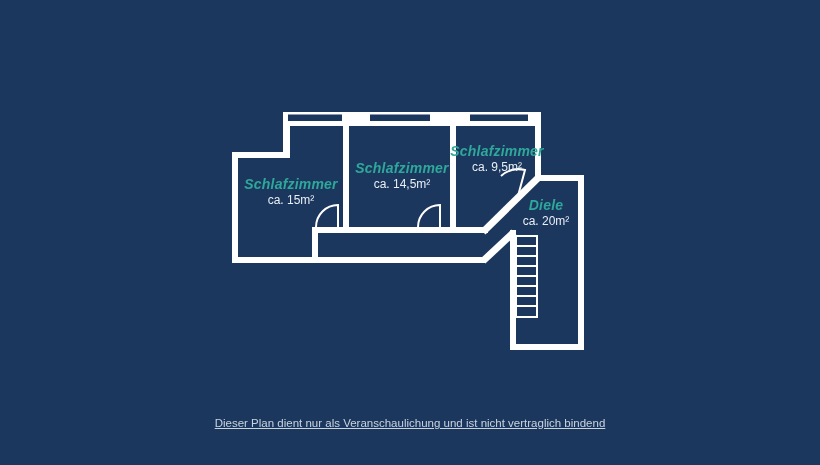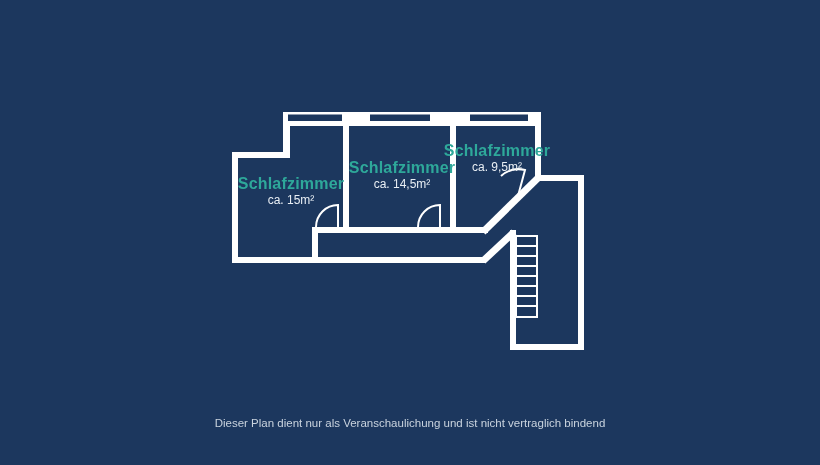--- a/index.html
+++ b/index.html
@@ -24,38 +24,40 @@
   .thin{stroke:var(--wall);stroke-width:2;fill:none;}
   .room-label{
     position:absolute;
     transform:translate(-50%,-50%);
     text-align:center;
     white-space:nowrap;
     pointer-events:none;
   }
   .room-name{
     color:var(--room-name);
-    font-size:16px;
+    font-size:14px;
     font-weight:bold;
     line-height:16px;
     letter-spacing:.2px;
+    font-style:italic;
   }
   .room-area{
     color:var(--room-area);
     font-size:12px;
     line-height:16px;
   }
   .disclaimer{
     position:absolute;
     left:0;right:0;
     top:416px;
     text-align:center;
     color:var(--disclaimer);
     font-size:11.5px;
     line-height:14px;
+    text-decoration:underline;
   }
 </style>
 </head>
 <body>
 
 <div class="canvas">
 
   <svg class="plan-svg" width="820" height="465" viewBox="0 0 820 465">
 
     <g>
@@ -124,16 +126,20 @@
   <div class="room-label" style="left:402px;top:176px">
     <div class="room-name">Schlafzimmer</div>
     <div class="room-area">ca. 14,5m²</div>
   </div>
 
   <div class="room-label" style="left:497px;top:159px">
     <div class="room-name">Schlafzimmer</div>
     <div class="room-area">ca. 9,5m²</div>
   </div>
 
+  <div class="room-label" style="left:546px;top:213px">
+    <div class="room-name">Diele</div>
+    <div class="room-area">ca. 20m²</div>
+  </div>
 
   <div class="disclaimer">Dieser Plan dient nur als Veranschaulichung und ist nicht vertraglich bindend</div>
 
 </div>
 
 </body></html>

